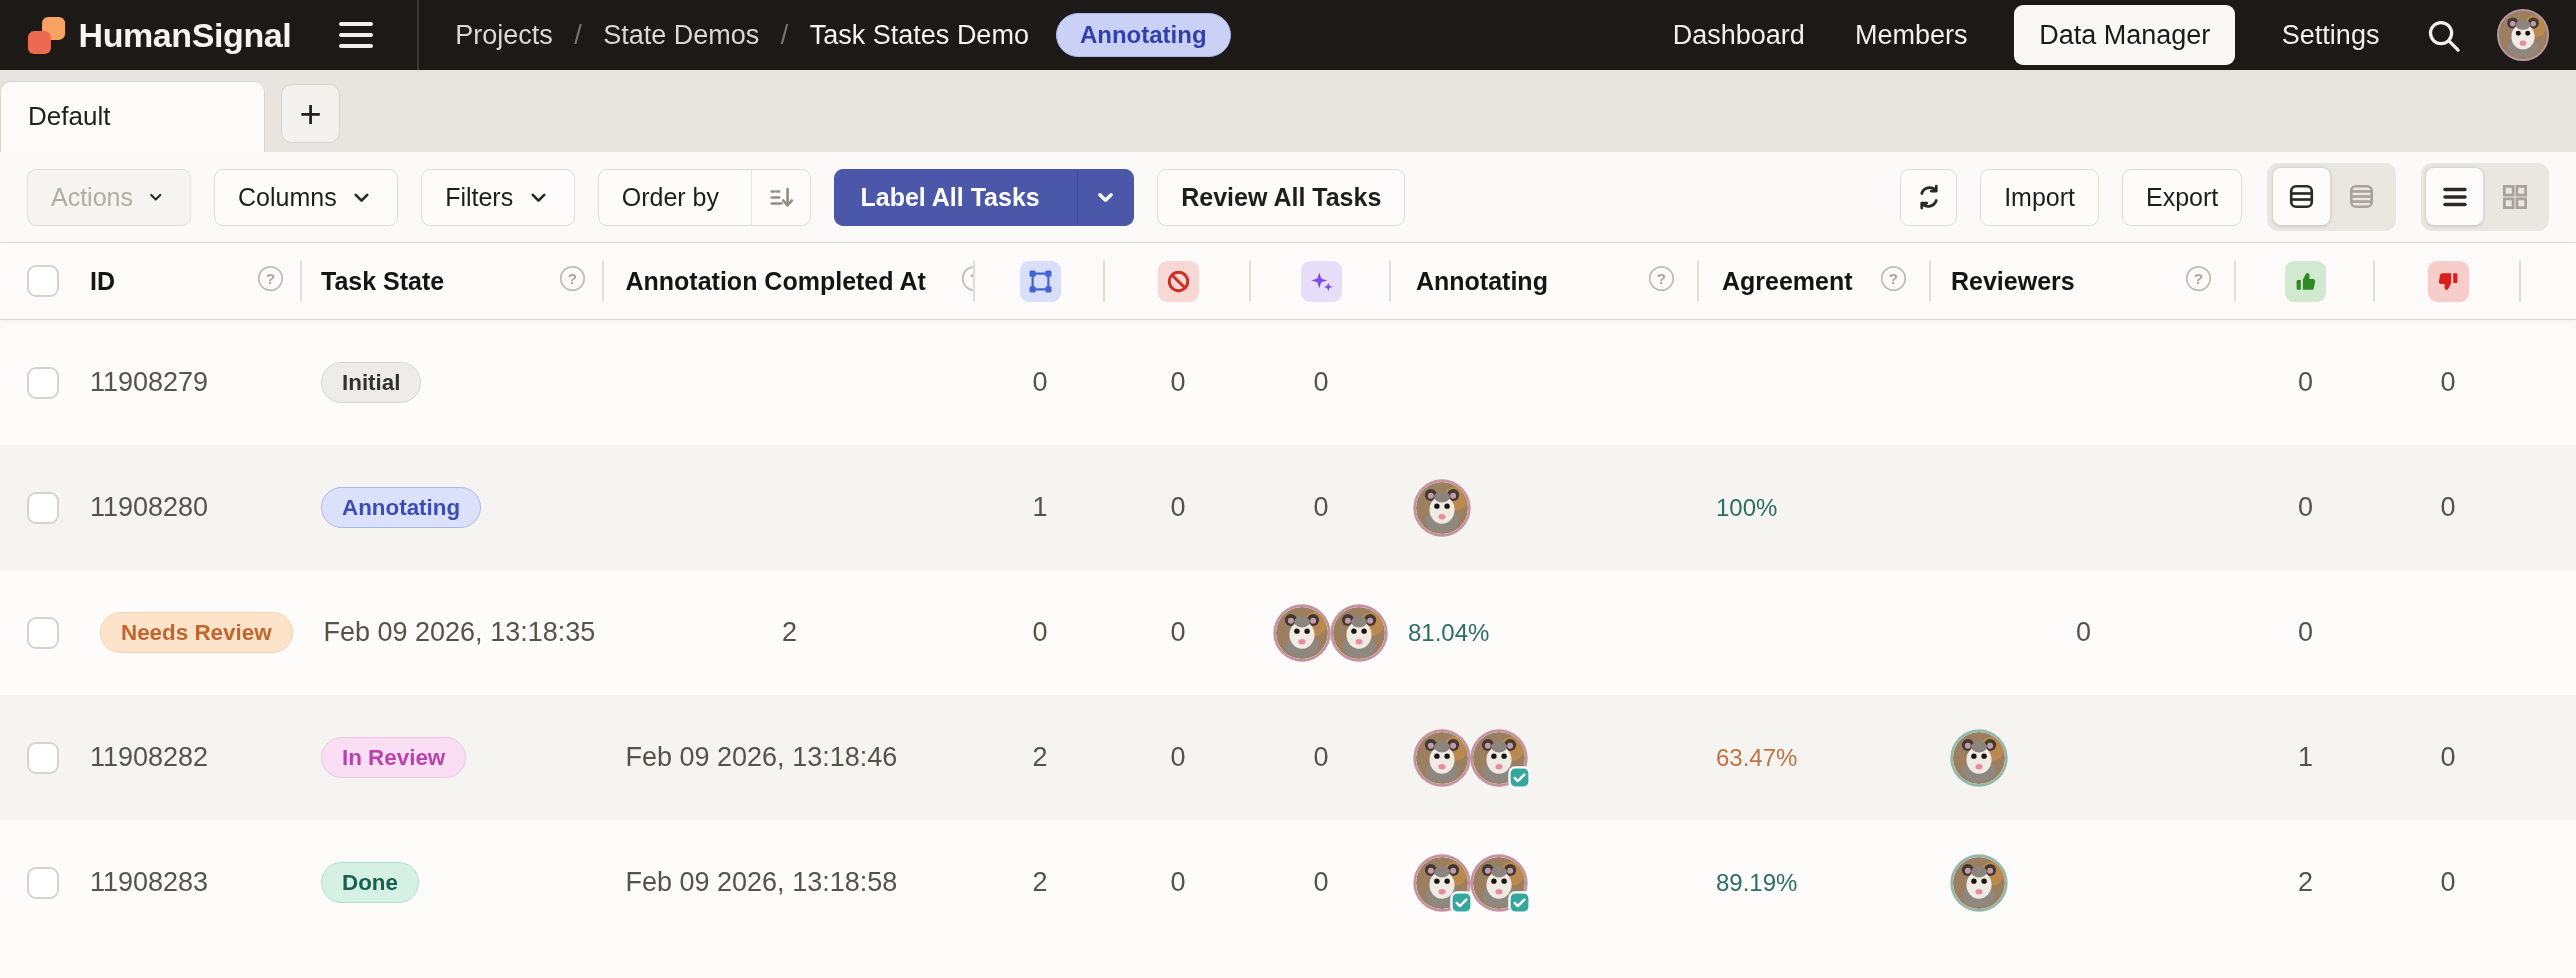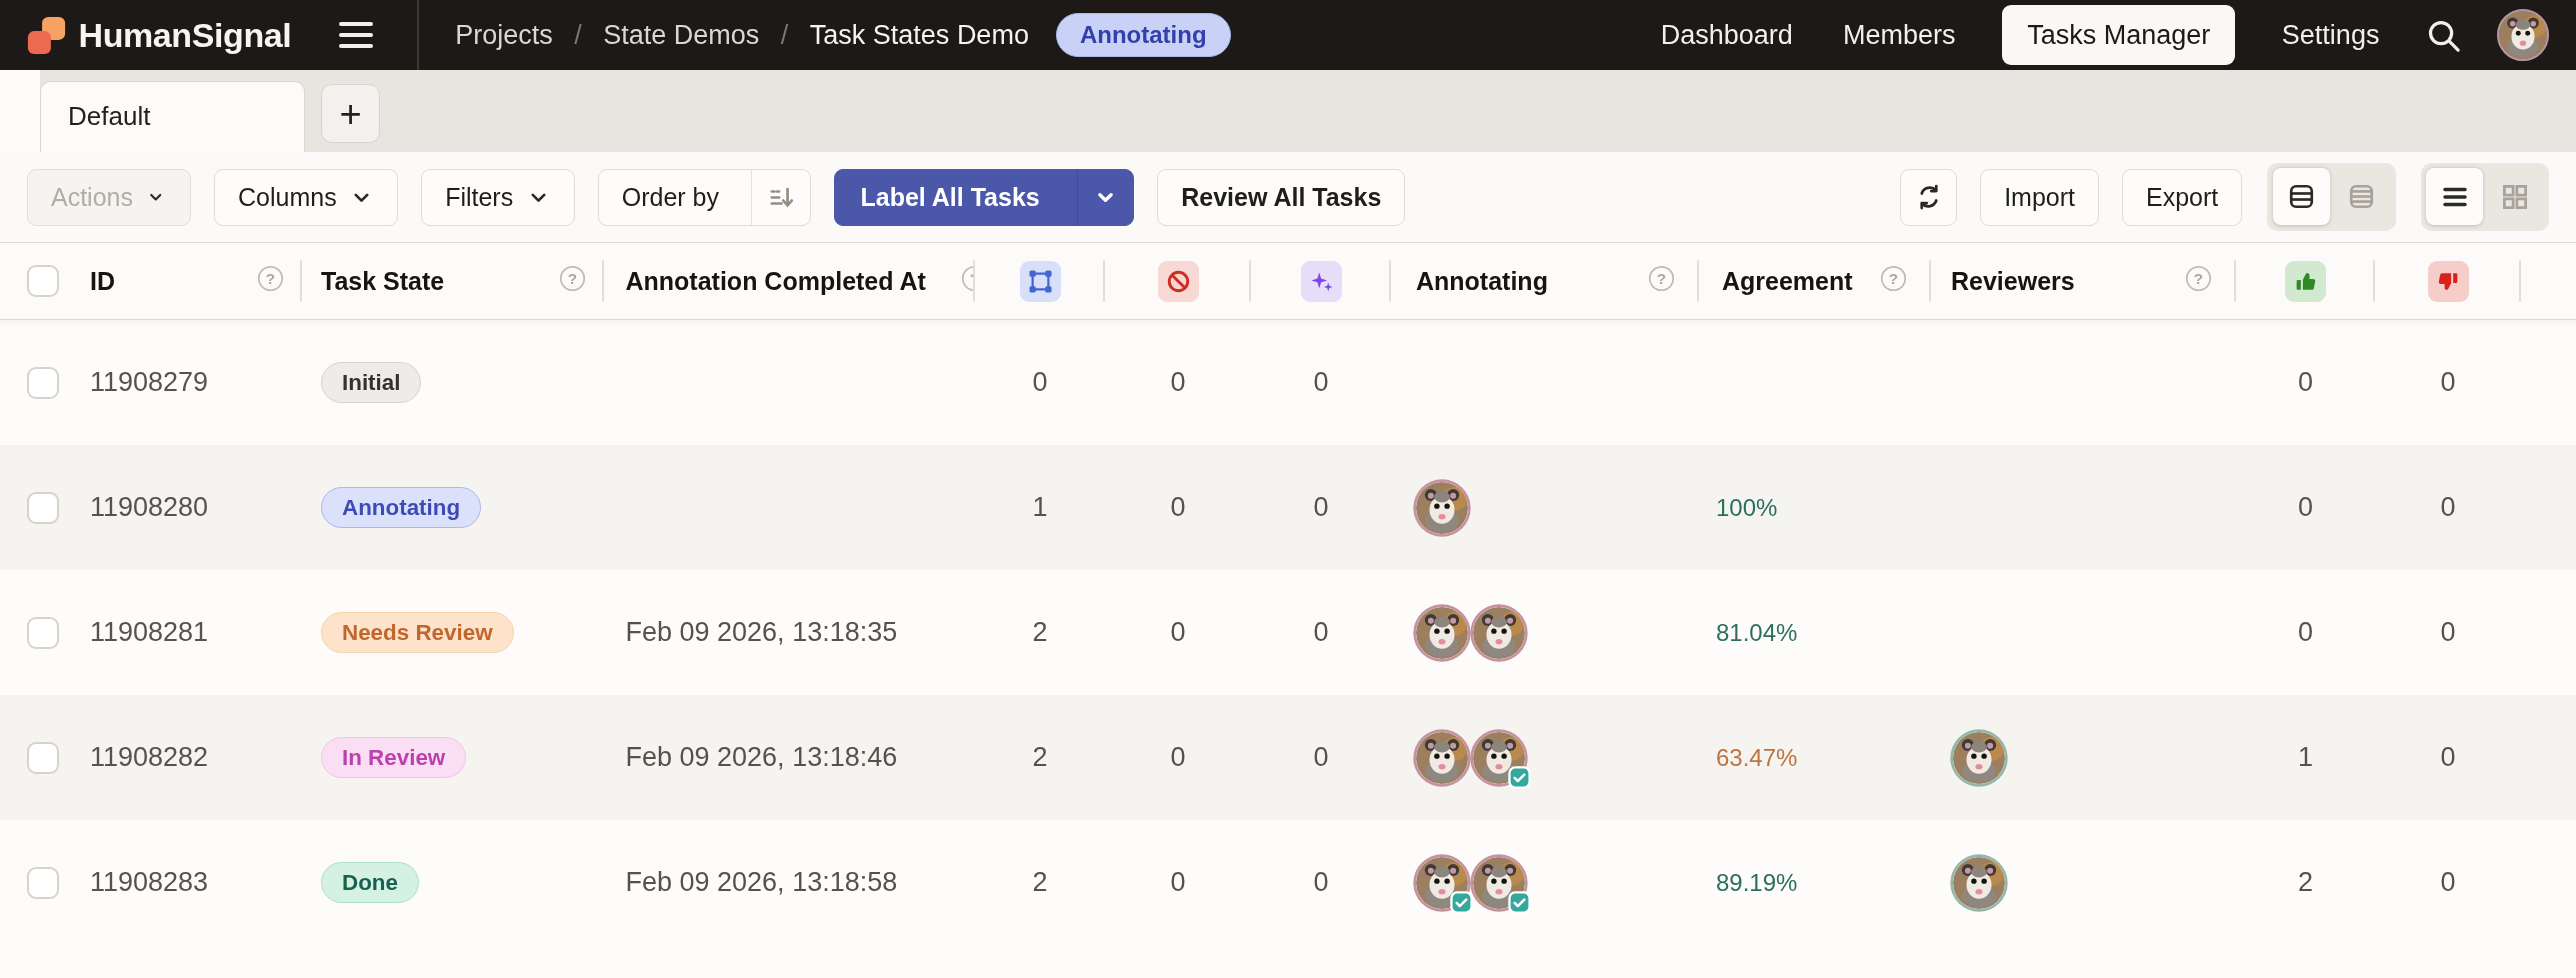--- a/index.html
+++ b/index.html
@@ -23,21 +23,21 @@
   .status-pill { margin-left:27px; background:#c9d2f6; color:#3240ac; border:1.8px solid #a8b5ee;
     font-size:24px; font-weight:700; padding:7.2px 23px; border-radius:895px; }
   .top-nav { margin-left:auto; display:flex; align-items:center; gap:43px; font-size:27px; }
   .nav-item { color:#f2f0ed; cursor:pointer; padding:12.5px 3.6px; background:none; border:none; font-size:27px; }
   .nav-item.active { background:#f9f8f5; color:#1b1a18; border-radius:9px; padding:14.3px 25px; }
   .search-btn { margin-left:41px; background:none; border:none; cursor:pointer; width:39px; height:39px; }
   .avatar-top { margin-left:34px; width:52px; height:52px; border-radius:50%;
     border:2.7px solid #b796a4; overflow:hidden; cursor:pointer; background:#9b7f5e; flex:none; }
 
   
-  .tabstrip { position:relative; height:82px; background:#e8e5e0;margin-left:40px; }
+  .tabstrip { position:relative; height:82px; background:#e8e5e0; }
   .tab { position:absolute; left:0; top:10.7px; bottom:0; width:265px; background:#fcfbfa;
     border:1.8px solid #dbd7d0; border-bottom:none; border-radius:10.7px 10.7px 0 0;
     display:flex; align-items:center; padding-left:27px; font-size:26px; color:#23211e; cursor:pointer; }
   .tab-add { position:absolute; left:281px; top:14.3px; width:59px; height:59px; background:#f3f1ed;
     border:1.8px solid #d8d4cd; border-radius:10.7px; font-size:38px; line-height:1; color:#23211e;
     display:flex; align-items:center; justify-content:center; cursor:pointer; }
 
   
   .toolbar { height:91px; background:#fbfaf8; display:flex; align-items:center; padding:8px 27px;
     border-bottom:1.8px solid #dcd9d2; }
@@ -142,21 +142,21 @@
     <span class="crumb">Projects</span>
     <span class="crumb-slash">/</span>
     <span class="crumb">State Demos</span>
     <span class="crumb-slash">/</span>
     <span class="crumb current">Task States Demo</span>
   </nav>
   <span class="status-pill">Annotating</span>
   <nav class="top-nav">
     <button class="nav-item">Dashboard</button>
     <button class="nav-item">Members</button>
-    <button class="nav-item active">Tasks Manager</button>
+    <button class="nav-item active">Data Manager</button>
     <button class="nav-item">Settings</button>
   </nav>
   <button class="search-btn">
     <svg viewBox="0 0 24 24" width="39" height="39" fill="none" stroke="#f2f0ed" stroke-width="2" stroke-linecap="round">
       <circle cx="10.5" cy="10.5" r="6.5"></circle>
         <line x1="15.5" y1="15.5" x2="21" y2="21"></line>
     </svg>
   </button>
   <span class="avatar-top" id="topAvatar"><svg class="possum" viewBox="0 0 56 56">
         <circle cx="28" cy="28" r="28" fill="#9b7f5e"></circle>
@@ -464,23 +464,20 @@
     <div class="td td-num">
         <span>0</span>
       </div>
     <div class="td"></div>
   </div>
 
   <div class="row grid">
     <div class="td td-check">
         <span class="checkbox"></span>
       </div>
-    <div class="td td-id">
-        <span>11908281</span>
-      </div>
     <div class="td td-state">
         <span class="badge badge-needs-review">Needs Review</span>
       </div>
     <div class="td td-completed">
         <span>Feb 09 2026, 13:18:35</span>
       </div>
     <div class="td td-num">
         <span>2</span>
       </div>
     <div class="td td-num">

